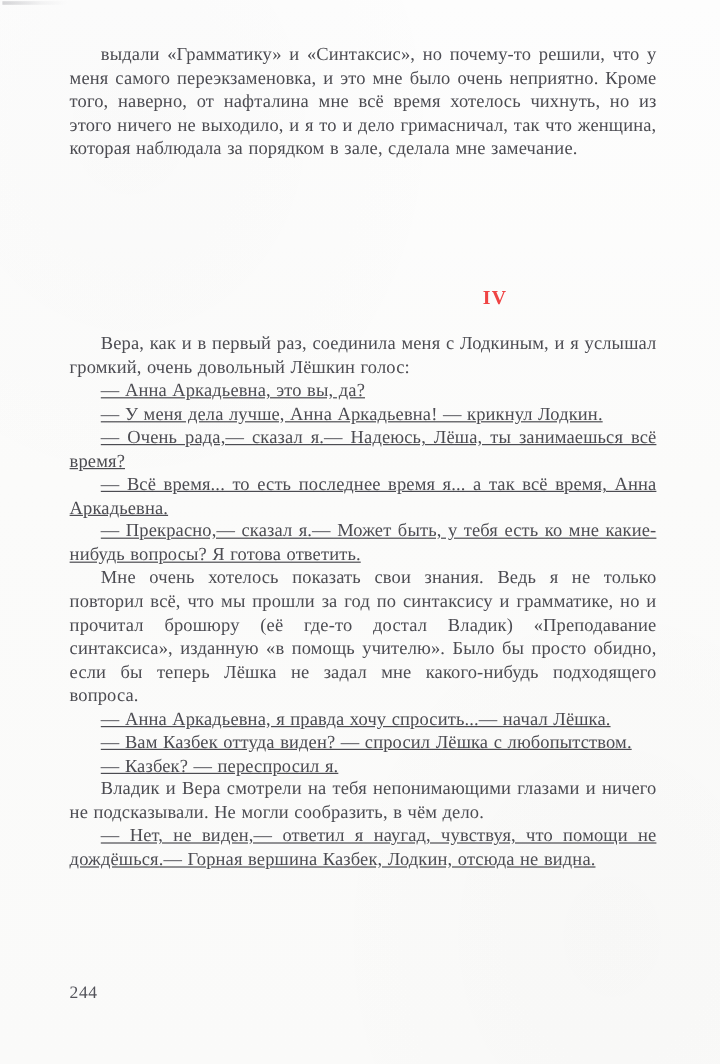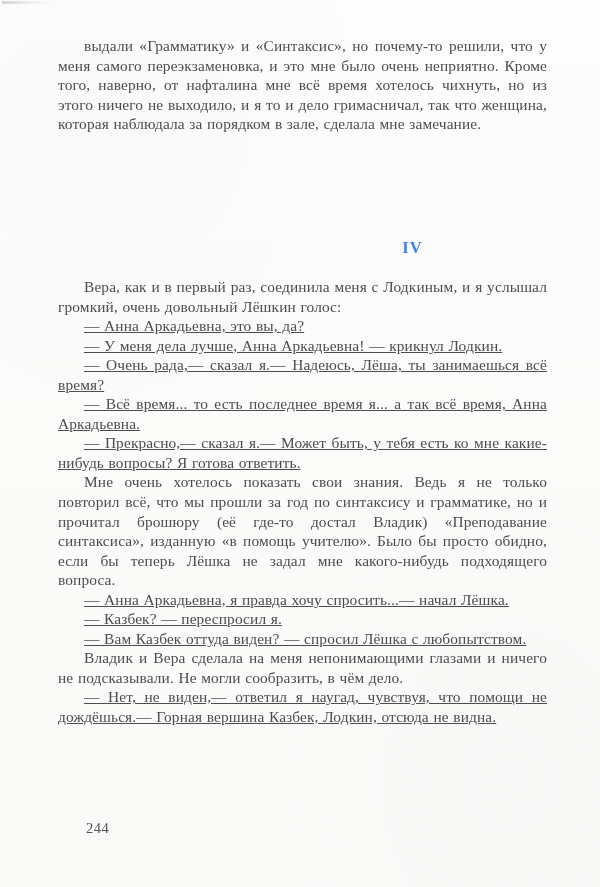--- a/index.html
+++ b/index.html
@@ -83,34 +83,33 @@
   
   .chapter {
     position: absolute;
     left: 58px;
     top: 238px;
     width: 489px;
     text-align: center;
     font-size: 16.5px;
     font-weight: bold;
     letter-spacing: 1.1px;
-    color: #3b82f6;
+    color: #ef4444;
     padding-left: 220px;
     box-sizing: border-box;
   }
 
   
   .folio {
     position: absolute;
     left: 58px;
     top: 820px;
     font-size: 14.6px;
     letter-spacing: 0.5px;
     color: #53535a;
-    margin-left: 28px;
   }
 </style>
 </head>
 <body>
 
 <div class="page">
 
   <div class="scan-edge"></div>
 
   <div class="textblock" style="top:36px;">
@@ -121,21 +120,21 @@
 
   <div class="textblock" style="top:277px;">
     <p>Вера, как и в первый раз, соединила меня с Лодкиным, и я услышал громкий, очень довольный Лёшкин голос:</p>
     <p class="dlg">— Анна Аркадьевна, это вы, да?</p>
     <p class="dlg">— У меня дела лучше, Анна Аркадьевна! — крикнул Лодкин.</p>
     <p class="dlg">— Очень рада,— сказал я.— Надеюсь, Лёша, ты занимаешься всё время?</p>
     <p class="dlg">— Всё время... то есть последнее время я... а так всё время, Анна Аркадьевна.</p>
     <p class="dlg">— Прекрасно,— сказал я.— Может быть, у тебя есть ко мне какие-нибудь вопросы? Я готова ответить.</p>
     <p>Мне очень хотелось показать свои знания. Ведь я не только повторил всё, что мы прошли за год по синтаксису и грамматике, но и прочитал брошюру (её где-то достал Владик) «Преподавание синтаксиса», изданную «в помощь учителю». Было бы просто обидно, если бы теперь Лёшка не задал мне какого-нибудь подходящего вопроса.</p>
     <p class="dlg">— Анна Аркадьевна, я правда хочу спросить...— начал Лёшка.</p>
+    <p class="dlg">— Вам Казбек оттуда виден? — спросил Лёшка с любопытством.</p>
     <p class="dlg">— Казбек? — переспросил я.</p>
-    <p class="dlg">— Вам Казбек оттуда виден? — спросил Лёшка с любопытством.</p>
-    <p>Владик и Вера сделала на меня непонимающими глазами и ничего не подсказывали. Не могли сообразить, в чём дело.</p>
+    <p>Владик и Вера смотрели на тебя непонимающими глазами и ничего не подсказывали. Не могли сообразить, в чём дело.</p>
     <p class="dlg">— Нет, не виден,— ответил я наугад, чувствуя, что помощи не дождёшься.— Горная вершина Казбек, Лодкин, отсюда не видна.</p>
   </div>
 
   <div class="folio">244</div>
 
 </div>
 
 </body></html>

